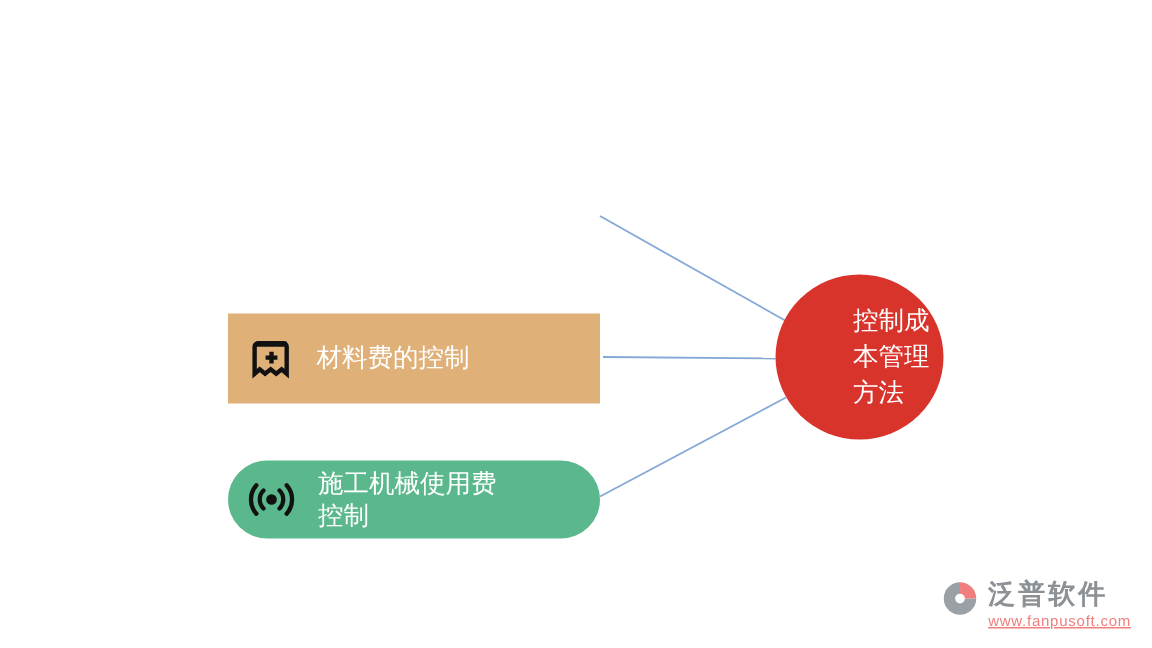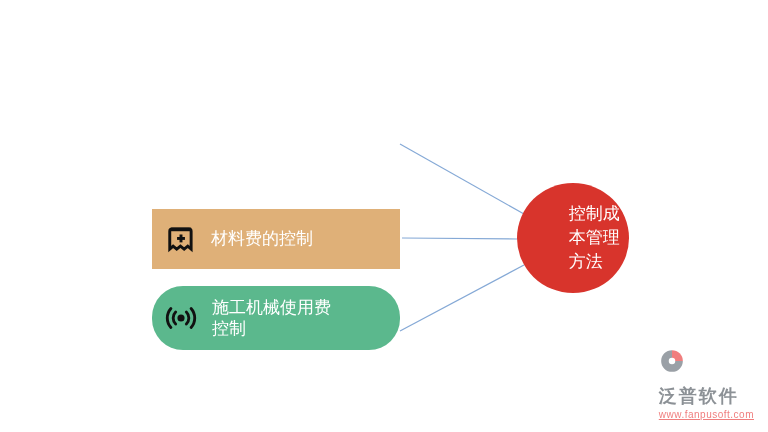--- a/index.html
+++ b/index.html
@@ -21,21 +21,21 @@
     display:flex;
     align-items:center;
     gap:12px;
     padding:0 10px;
     color:#ffffff;
     font-size:17px;
     line-height:1.25;
   }
   .node-1{top:114px;height:62px;}
   .node-2{top:209px;height:60px;}
-  .node-3{top:286px;height:64px;border-radius:31px;}
+  .node-3{top:307px;height:52px;border-radius:31px;}
   .node .icon{flex:0 0 auto;display:flex;align-items:center;justify-content:center;}
   .node .icon svg{display:block;}
   .node .label{max-width:128px;}
   .node-1 .label,.node-2 .label{max-width:170px;white-space:nowrap;}
 
   .center-node{
     position:absolute;
     left:517px;top:183px;
     width:112px;height:110px;
     border-radius:50%;
@@ -47,21 +47,20 @@
     line-height:1.4;
   }
   .center-node .label{width:3.1em;text-align:left;margin-left:44px;}
 
   .watermark{
     position:absolute;
     right:14px;bottom:12px;
     display:flex;
     align-items:flex-start;
     gap:6px;
-    flex-direction:column;
   }
   .watermark .logo{margin-top:2px;}
   .wm-text{display:flex;flex-direction:column;align-items:flex-start;}
   .wm-brand{color:#8C9196;font-size:18px;font-weight:bold;letter-spacing:2px;}
   .wm-url{color:#F07E7E;font-size:10px;margin-top:1px;letter-spacing:0.5px;text-decoration:underline;}
 </style>
 </head>
 <body>
 
 <div class="canvas">

